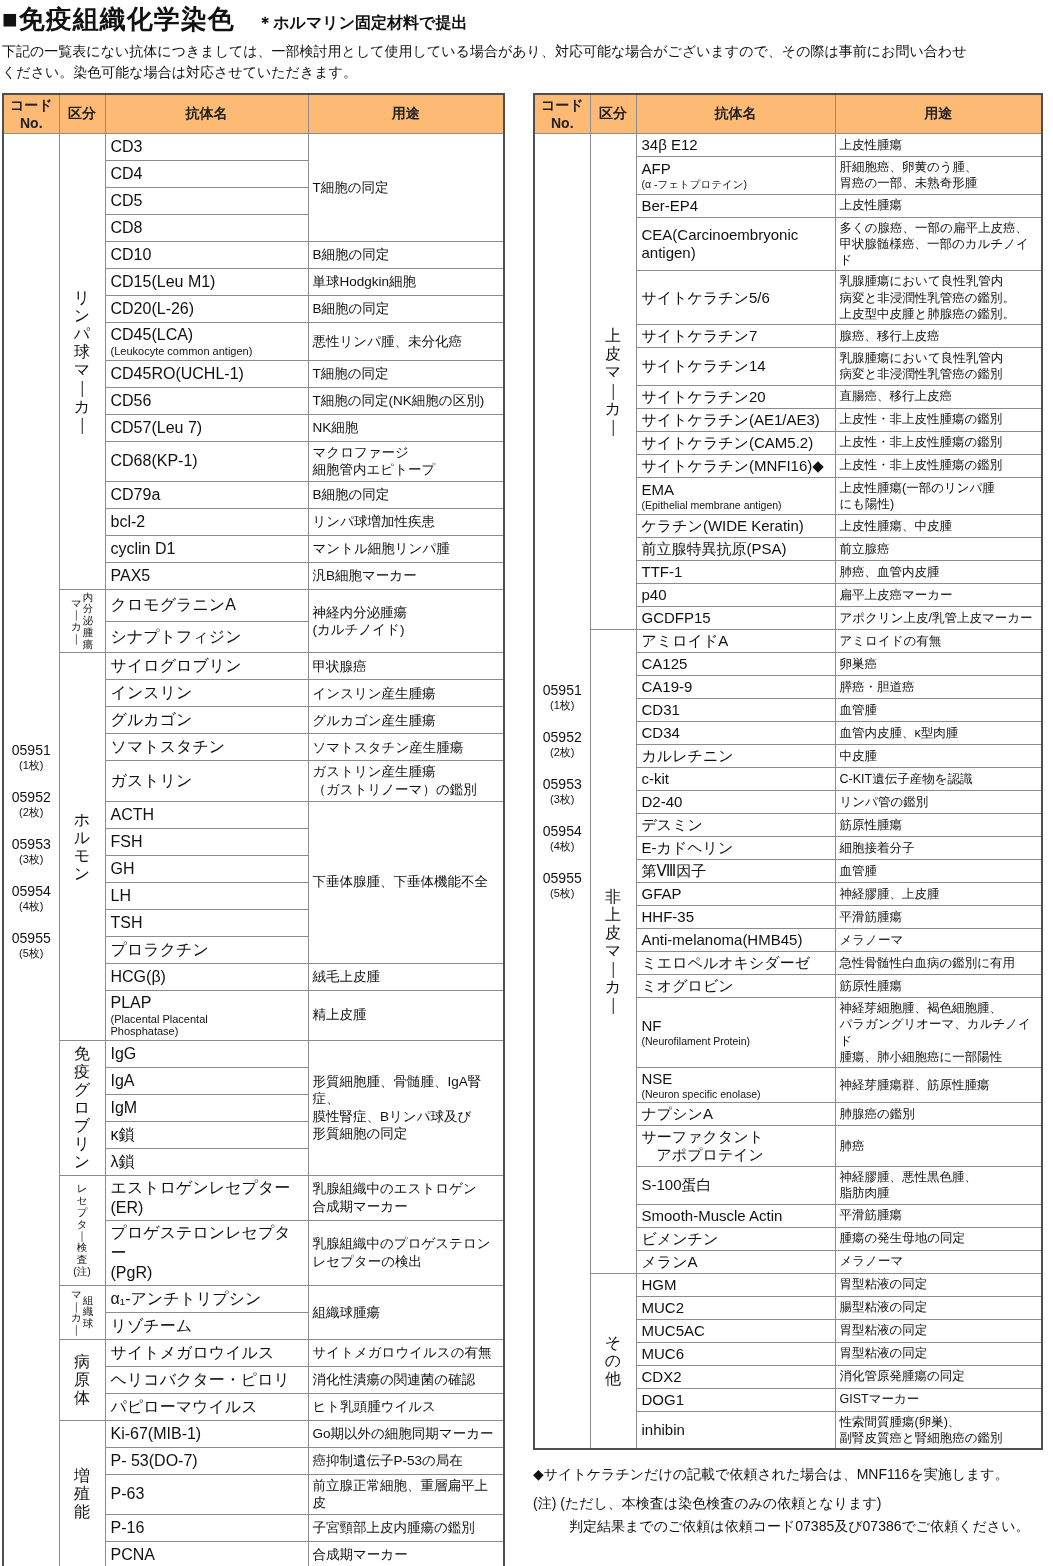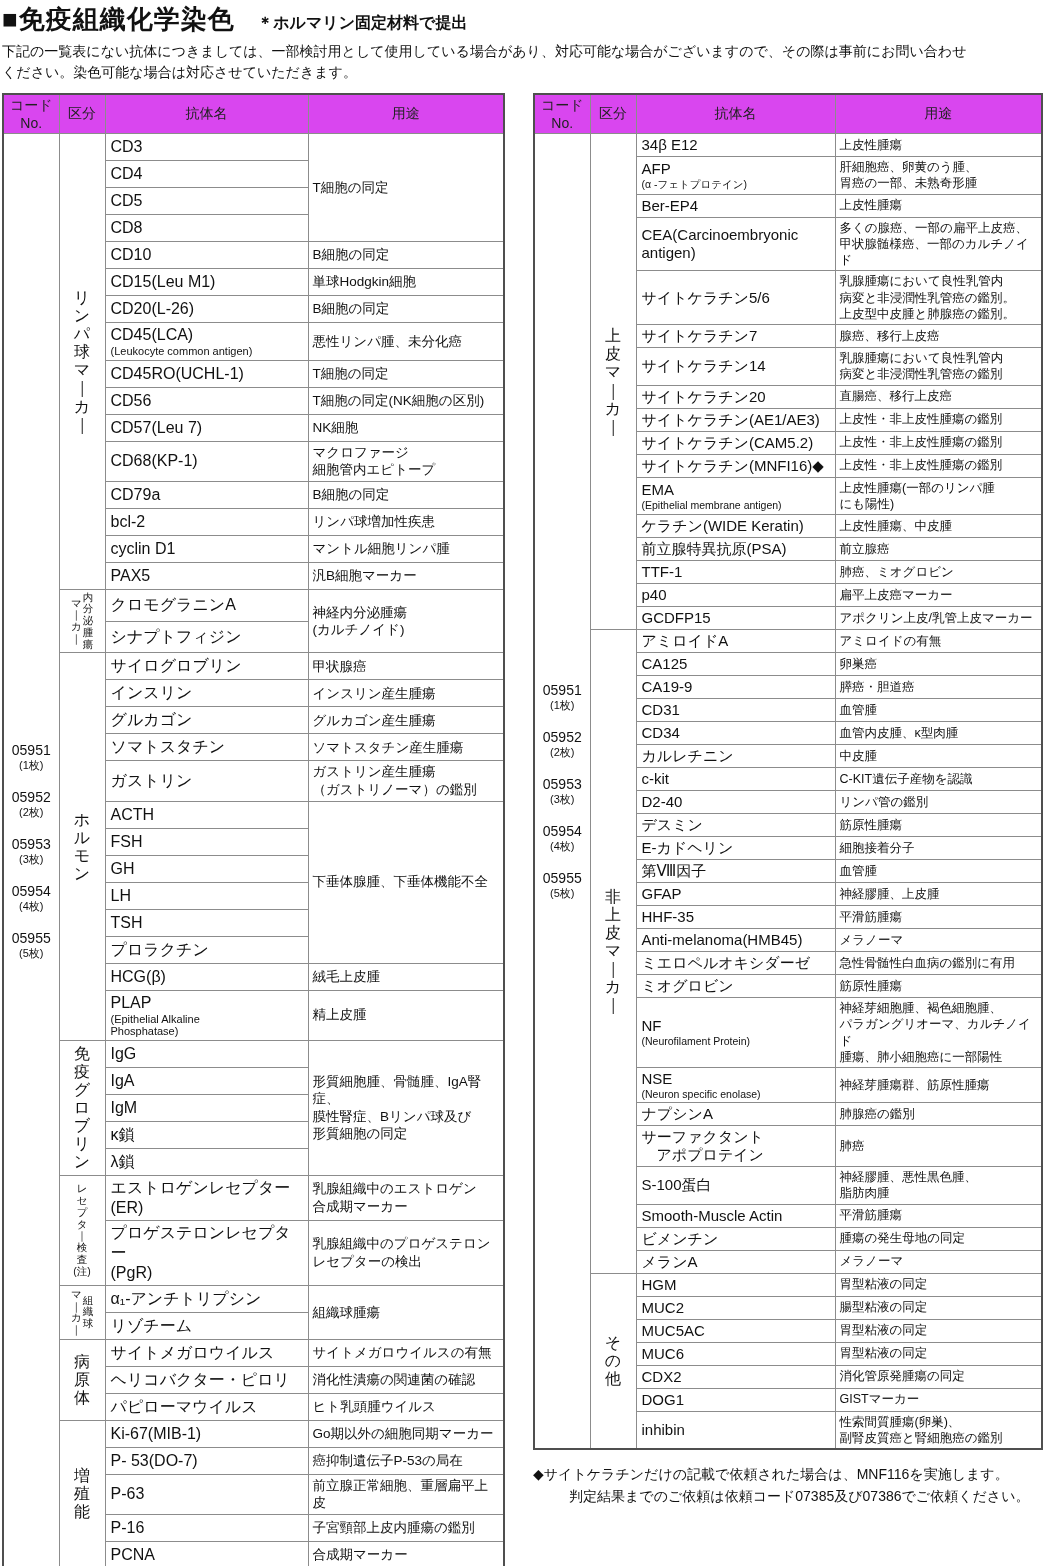--- a/index.html
+++ b/index.html
@@ -7,21 +7,21 @@
   .page{position:relative;width:1053px;min-height:1566px;box-sizing:border-box;padding:2px 0 0 2px;}
   .title-row{white-space:nowrap;margin-bottom:4px;}
   .main-title{font-size:26px;font-weight:bold;letter-spacing:1px;}
   .title-note{font-size:16px;font-weight:bold;margin-left:18px;}
   .intro{font-size:14px;line-height:1.5;white-space:pre-line;margin:2px 0 10px 0;width:1045px;}
   .columns{display:flex;align-items:flex-start;}
   .col-left{width:501px;flex:0 0 501px;}
   .col-right{width:510px;flex:0 0 510px;margin-left:30px;}
   table.ab-table{border-collapse:collapse;width:100%;border:2px solid #4f4f4f;table-layout:fixed;}
   .ab-table th,.ab-table td{border:1px solid #8c8c8c;box-sizing:border-box;}
-  .ab-table th{background:#d946ef;font-weight:normal;font-size:14px;height:29px;padding:2px 3px;color:#222;}
+  .ab-table th{background:#fdba74;font-weight:bold;font-size:14px;height:29px;padding:2px 3px;color:#222;}
   .ab-table td{padding:2px 5px;vertical-align:middle;background:#fff;}
   col.c-code{width:56px;}  col.c-group{width:46px;}
   #table-left col.c-name{width:203px;} #table-left col.c-use{width:196px;}
   #table-right col.c-name{width:199px;} #table-right col.c-use{width:207px;}
   td.code-cell{text-align:center;padding:2px 1px;}
   .code-num{font-size:14px;line-height:1.2;}
   .code-count{font-size:11px;line-height:1.2;margin-bottom:17px;}
   .code-stack > .code-count:last-child{margin-bottom:0;}
   td.group-cell{text-align:center;padding:2px 1px;}
   .vlabel{display:flex;flex-direction:row-reverse;justify-content:center;align-items:center;gap:1px;}
@@ -287,21 +287,21 @@
             </tr>
             <tr class="table-row">
               <td class="name-cell">
                 <div class="name-main">HCG(β)</div>
               </td>
               <td class="use-cell" rowspan="1">絨毛上皮腫</td>
             </tr>
             <tr class="table-row">
               <td class="name-cell">
                 <div class="name-main">PLAP</div>
-                <div class="name-sub">(Epithelial Alkaline
+                <div class="name-sub">(Placental Placental
 Phosphatase)</div>
               </td>
               <td class="use-cell" rowspan="1">精上皮腫</td>
             </tr>
             <tr class="table-row">
               <td class="group-cell" rowspan="5">
                 <div class="vlabel">
                   <div class="vcol">免
 疫
 グ
@@ -584,21 +584,21 @@
             <tr class="table-row">
               <td class="name-cell">
                 <div class="name-main">前立腺特異抗原(PSA)</div>
               </td>
               <td class="use-cell" rowspan="1">前立腺癌</td>
             </tr>
             <tr class="table-row">
               <td class="name-cell">
                 <div class="name-main">TTF-1</div>
               </td>
-              <td class="use-cell" rowspan="1">肺癌、ミオグロビン</td>
+              <td class="use-cell" rowspan="1">肺癌、血管内皮腫</td>
             </tr>
             <tr class="table-row">
               <td class="name-cell">
                 <div class="name-main">p40</div>
               </td>
               <td class="use-cell" rowspan="1">扁平上皮癌マーカー</td>
             </tr>
             <tr class="table-row">
               <td class="name-cell">
                 <div class="name-main">GCDFP15</div>
@@ -813,17 +813,18 @@
               <td class="name-cell">
                 <div class="name-main">inhibin</div>
               </td>
               <td class="use-cell" rowspan="1">性索間質腫瘍(卵巣)、
 副腎皮質癌と腎細胞癌の鑑別</td>
             </tr>
           </tbody>
         </table>
       <div class="footnotes">
         <div class="fn">◆サイトケラチンだけの記載で依頼された場合は、MNF116を実施します。</div>
+        <div class="fn">(注) (ただし、本検査は染色検査のみの依頼となります)</div>
         <div class="fn fn-indent">判定結果までのご依頼は依頼コード07385及び07386でご依頼ください。</div>
       </div>
     </div>
   </div>
 </div>
 
 </body></html>

